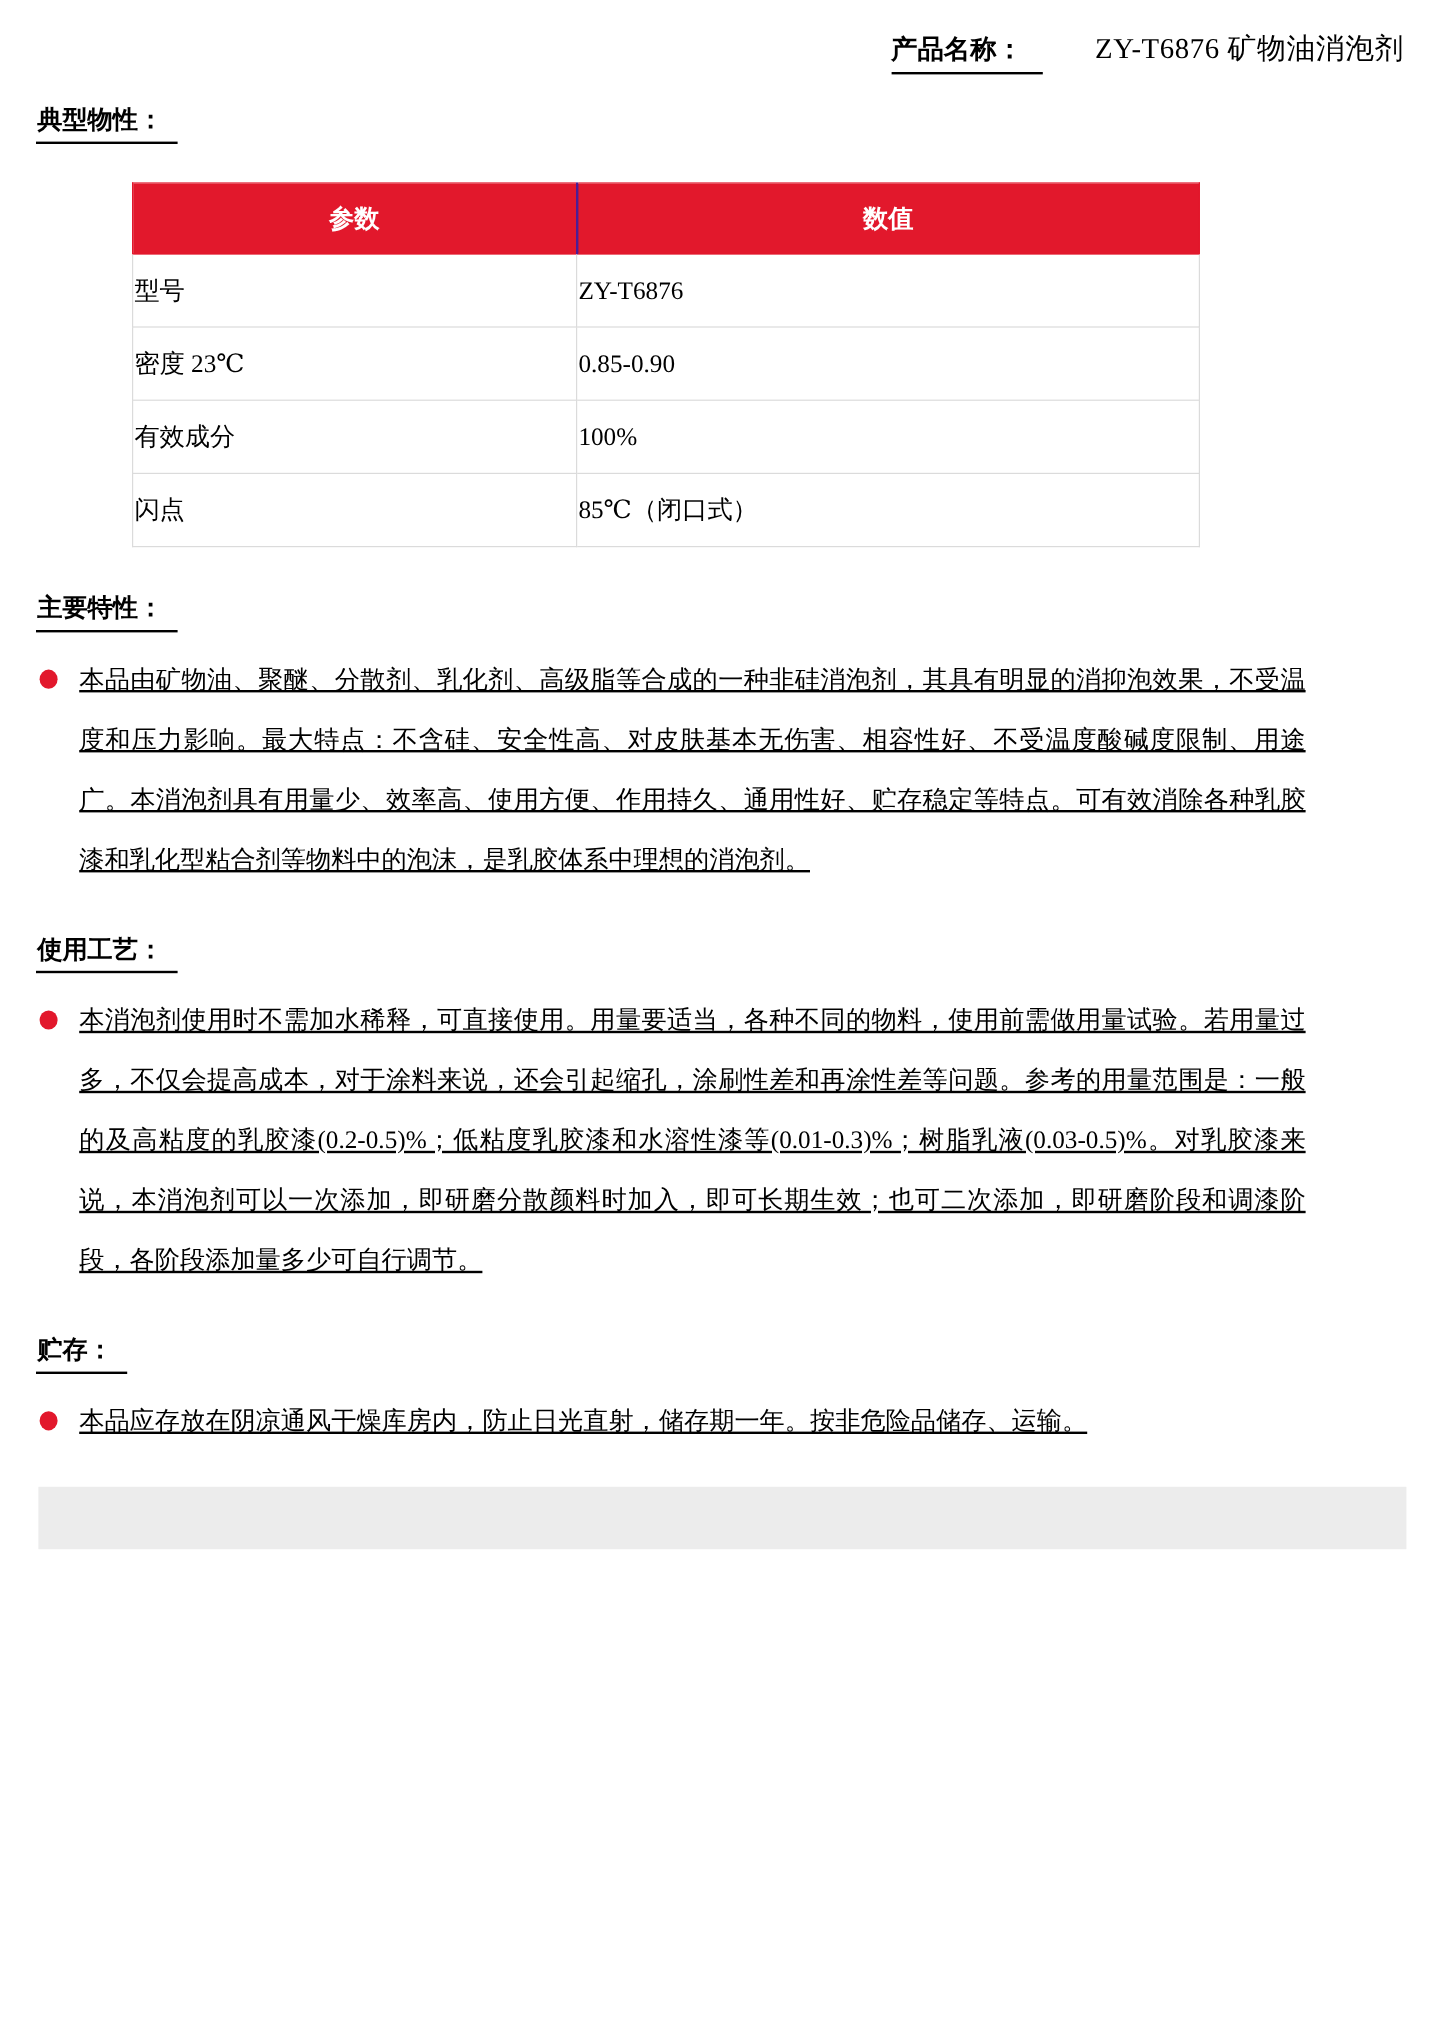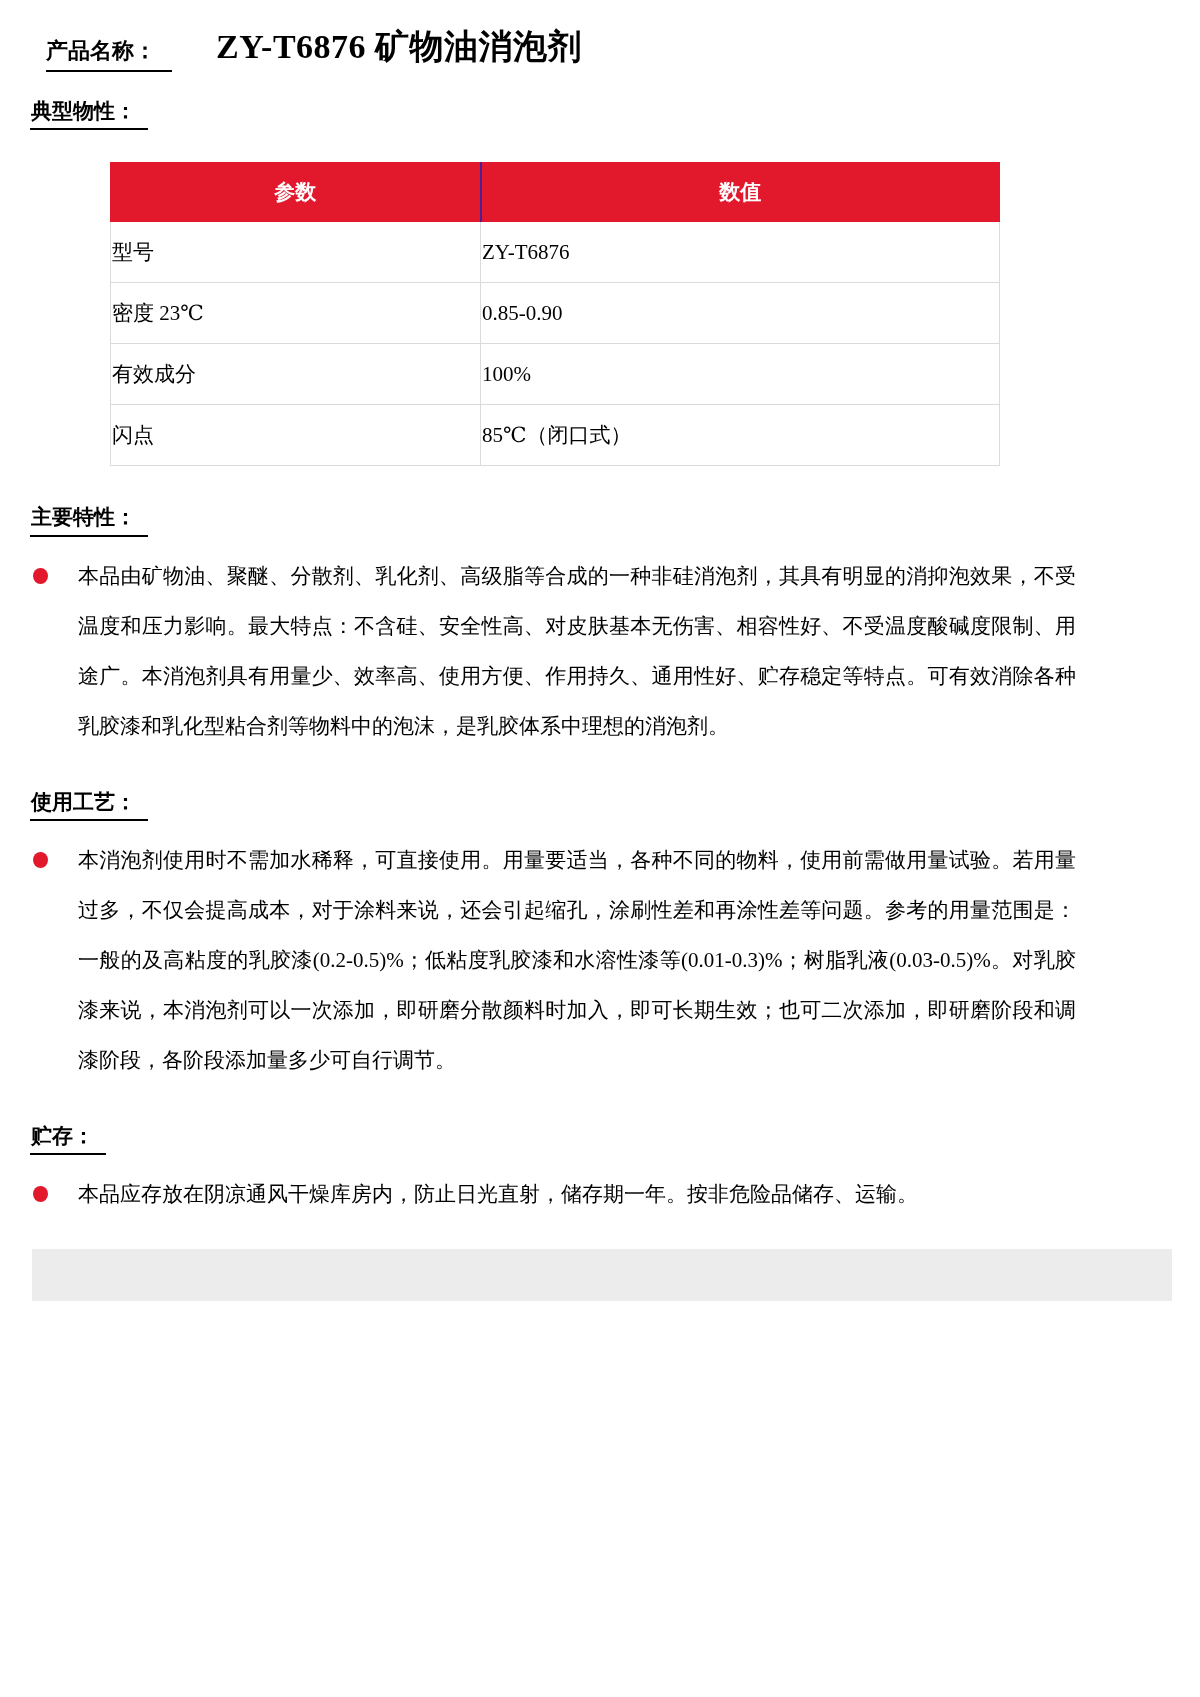--- a/index.html
+++ b/index.html
@@ -7,28 +7,28 @@
     position:relative;
     width:1200px; height:1697px;
     box-sizing:border-box;
     padding:24px 30px 0 30px;
     background:#ffffff;
     color:#000;
     font-family:"Liberation Serif","DejaVu Serif",serif;
     overflow:hidden;
   }
   
-  .title-row { display:flex; align-items:baseline; gap:44px; margin-left:16px; }
+  .title-row { display:flex; align-items:baseline; gap:44px; margin-left:2px;justify-content:flex-end; }
   .title-label {
     font-size:22px; font-weight:bold;
     border-bottom:2px solid #000;
     padding:0 16px 4px 0;
     white-space:nowrap;
   }
-  .title-value { font-size:34px; font-weight:bold; letter-spacing:0.5px; }
+  .title-value { font-size:24px; font-weight:normal; letter-spacing:0.5px; }
 
   
   .sec-heading {
     display:inline-block;
     font-family:"Liberation Sans","DejaVu Sans",sans-serif;
     font-size:21px; font-weight:bold;
     border-bottom:2px solid #000;
     padding:0 12px 4px 1px;
     line-height:1.25;
     text-align:right;
@@ -66,25 +66,26 @@
     width:1022px;
     padding-left:36px;
     margin-top:14px;
   }
   .bullet .dot {
     position:absolute; left:3px; top:17px;
     width:15px; height:16px; border-radius:50%;
     background:var(--accent);
   }
   .bullet p {
-    margin:12px;
+    margin:0;
     font-size:21px;
     line-height:50px;
     text-align:justify;
     text-align-last:left;
+    text-decoration:underline;
   }
 
   
   .disclaimer {
     margin:30px 0 0 2px;
     width:1140px;
     box-sizing:border-box;
     background:#ececec;
     padding:22px 34px 30px 26px;
     font-family:"Liberation Sans","DejaVu Sans",sans-serif;

